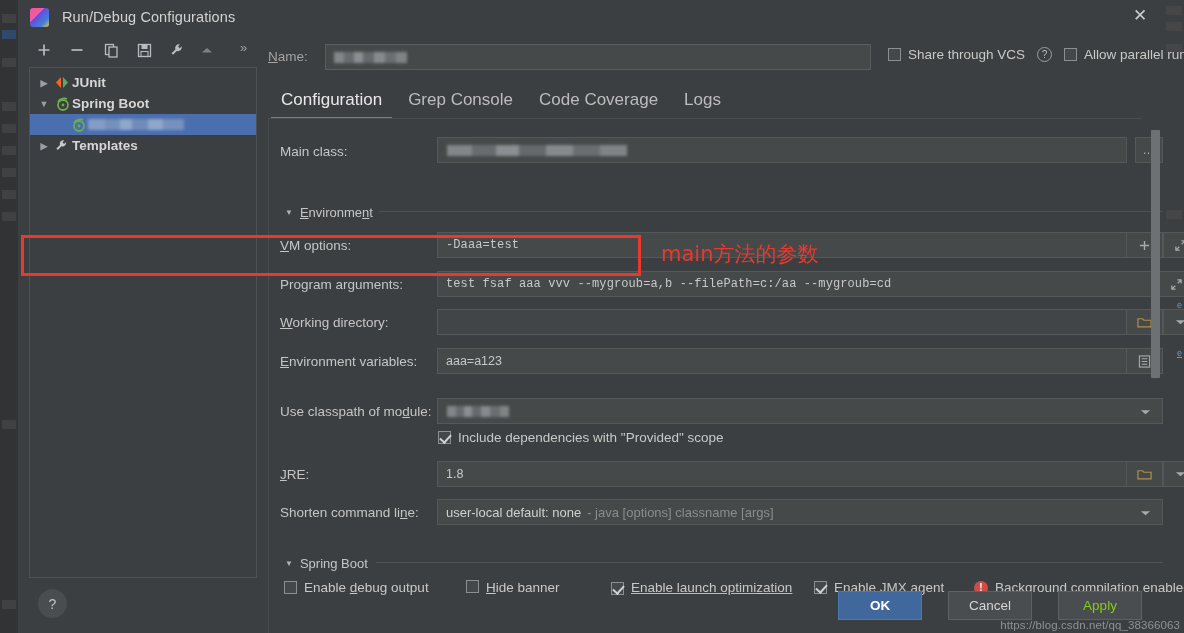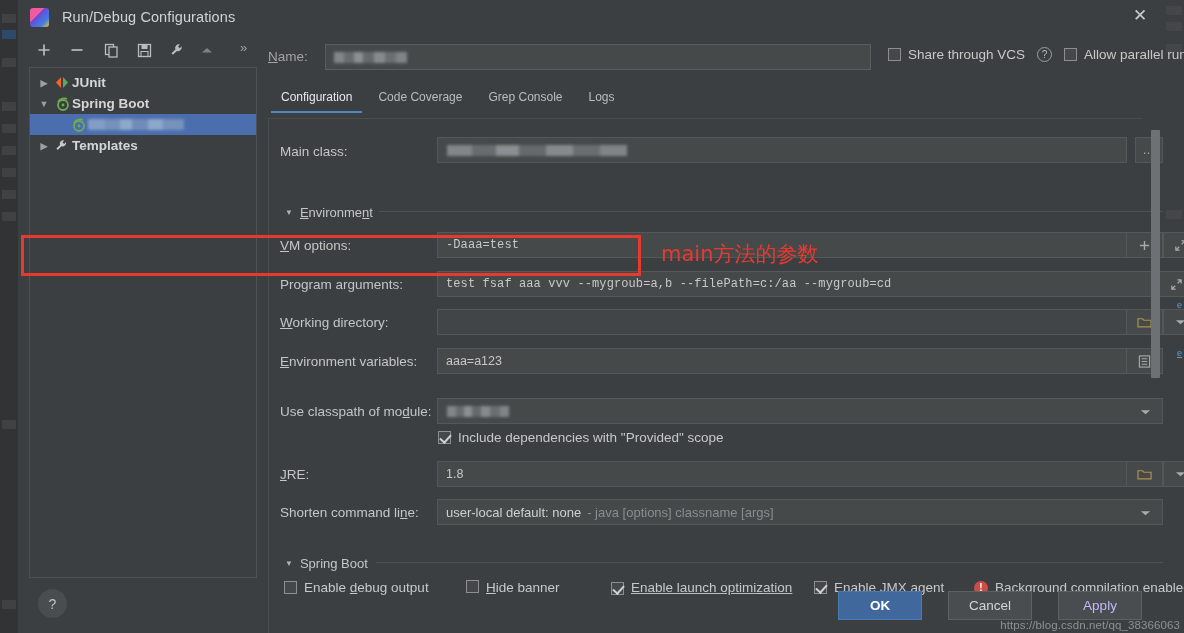--- a/index.html
+++ b/index.html
@@ -118,21 +118,21 @@
   .cb-label { font-size:13.5px; color:#c8c8c8; margin-left:7px; white-space:nowrap; }
   .qmark {
     width:15px; height:15px; border-radius:50%; border:1px solid #9a9ea0;
     color:#b8bcbe; font-size:10px; display:inline-flex; align-items:center; justify-content:center;
     margin:0 12px; cursor:pointer;
   }
 
   
   .tabs { position:absolute; left:10px; top:48px; display:flex; gap:0; }
   .tab {
-    padding:6px 13px 9px 13px; font-size:12px; color:#bcbcbc; cursor:pointer; position:relative;
+    padding:6px 13px 9px 13px; font-size:17px; color:#bcbcbc; cursor:pointer; position:relative;
   }
   .tab.active { color:#e8e8e8; }
   .tab.active::after {
     content:""; position:absolute; left:3px; right:3px; bottom:0; height:2.5px; background:#4a88c7;
   }
 
   
   .form {
     position:absolute; left:10px; top:82px; right:24px; bottom:0;
     border-left:1px solid #4a4d4f; border-top:1px solid #4a4d4f;
@@ -174,21 +174,21 @@
   }
 
   
   .btnbar { position:absolute; right:24px; top:555px; display:flex; gap:26px; }
   .btn {
     width:84px; height:29px; border:1px solid #5e6163; background:#4a4d4f; color:#d4d4d4;
     font-size:13.5px; display:flex; align-items:center; justify-content:center; cursor:pointer;
     font-family:"Liberation Sans", sans-serif;
   }
   .btn.primary { background:#41689c; border-color:#4a7ab5; color:#ffffff; font-weight:bold; }
-  .btn.disabled { color:#c4b5fd;text-align:right; }
+  .btn.disabled { color:#84cc16;text-align:right; }
 
   
   .vscroll { position:absolute; right:6px; top:82px; width:9px; bottom:62px; }
   .vscroll .thumb {
     position:absolute; top:12px; left:0; width:9px; height:248px; background:#6e7173; border-radius:1px;
   }
 
   .watermark {
     position:absolute; right:4px; bottom:2px; font-size:11.5px; color:#8d9194;
     font-family:"Liberation Sans", sans-serif; letter-spacing:.1px;
@@ -329,22 +329,22 @@
       <div class="vcs-row">
         <span class="cb"></span>
         <span class="cb-label">Share through VCS</span>
         <span class="qmark">?</span>
         <span class="cb"></span>
         <span class="cb-label">Allow parallel run</span>
       </div>
 
       <div class="tabs">
         <div class="tab active">Configuration</div>
+        <div class="tab">Grep Console</div>
         <div class="tab">Code Coverage</div>
-        <div class="tab">Grep Console</div>
         <div class="tab">Logs</div>
       </div>
 
       <div class="form">
 
         <div class="lbl" style="left:11px; top:25px;">Main class:</div>
         <div class="field" style="left:168px; top:18px; width:690px;">
           <span class="blur-dark" style="width:180px; margin-left:1px;"></span>
         </div>
         <div class="side-btn" style="left:866px; top:18px; width:28px;">

